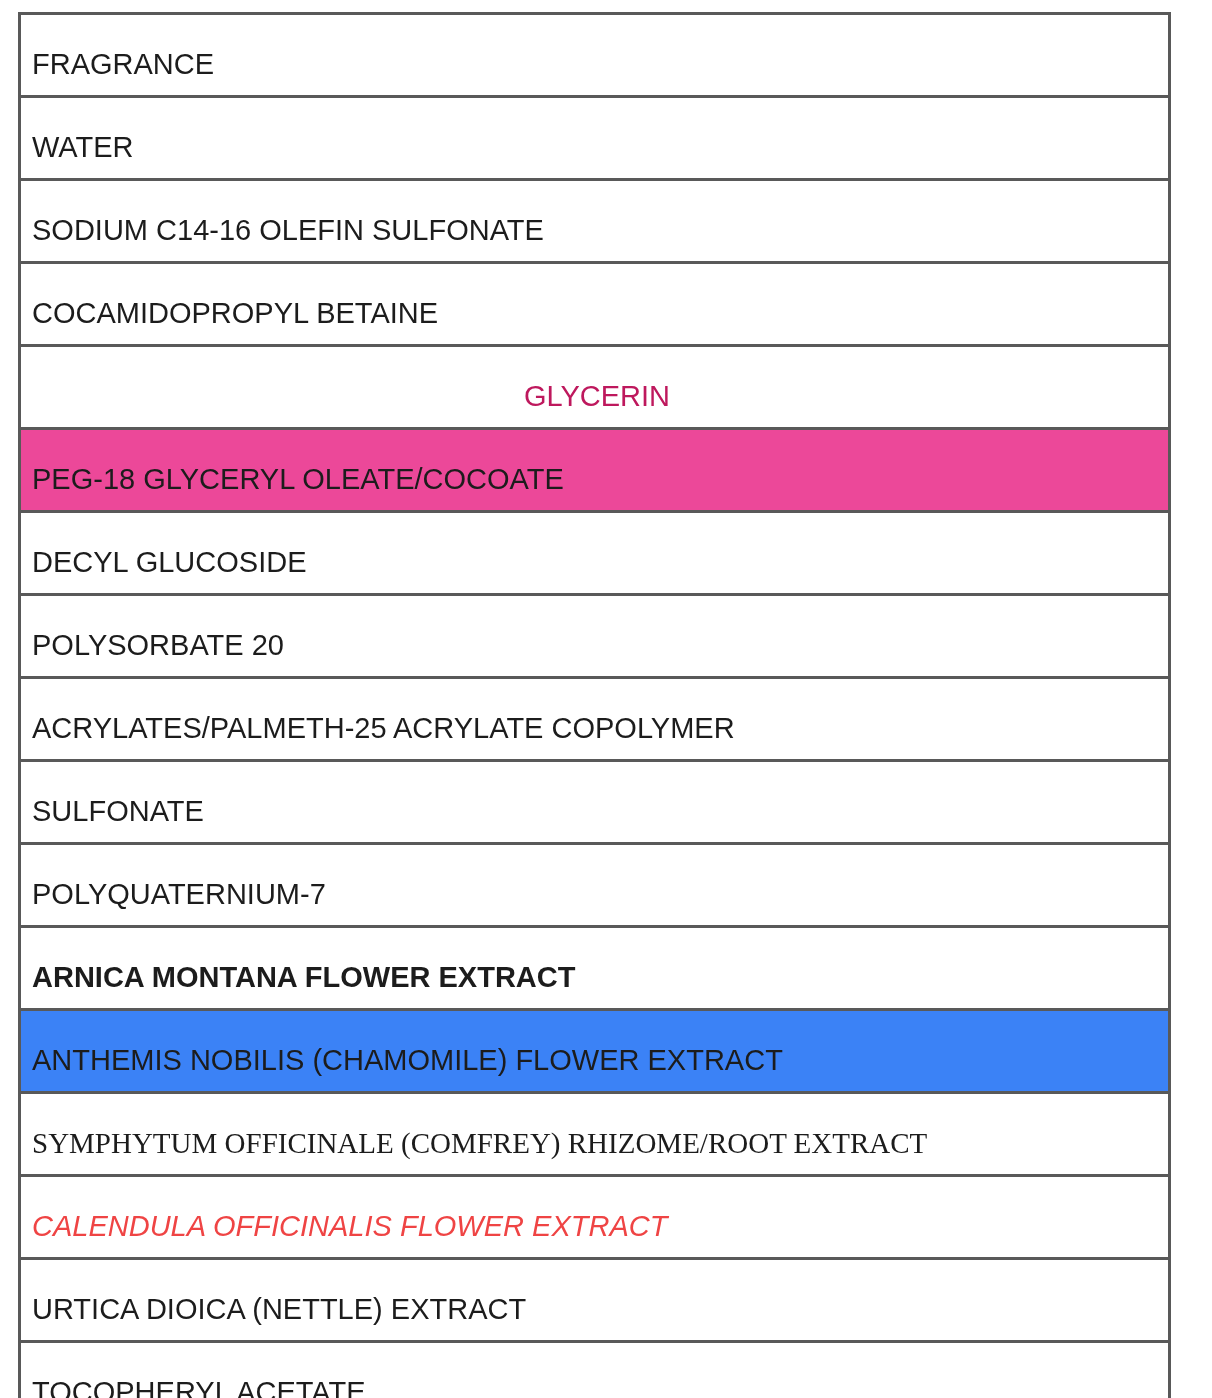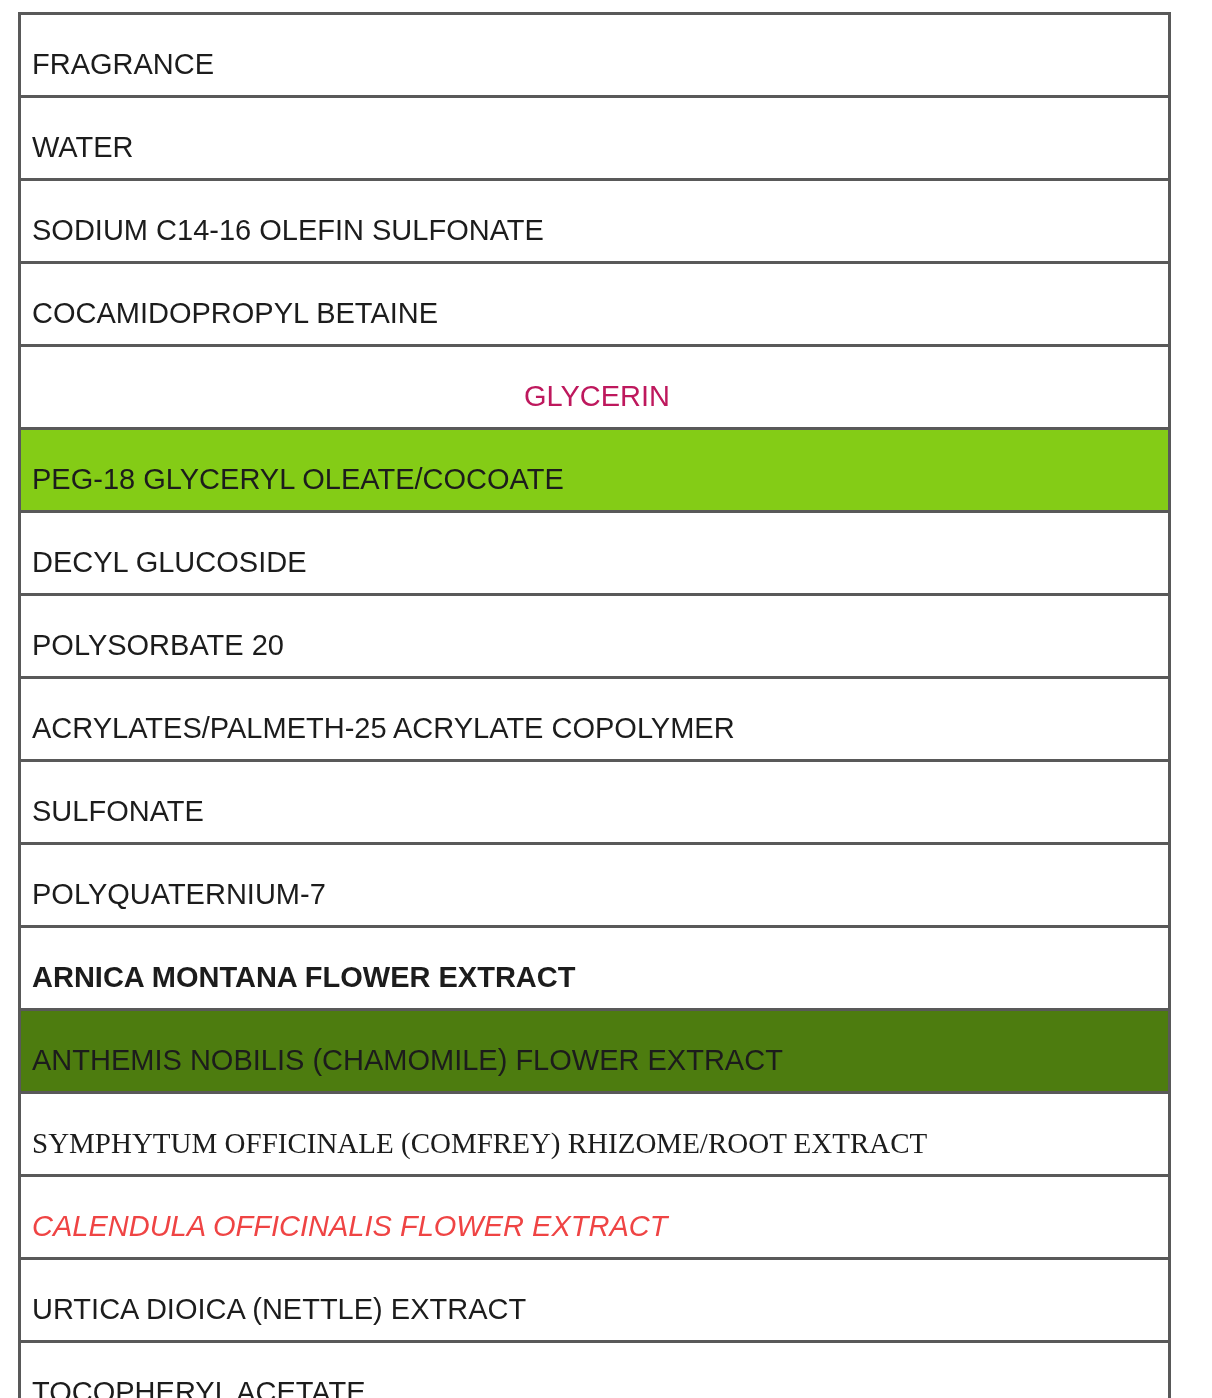--- a/index.html
+++ b/index.html
@@ -49,42 +49,42 @@
       <tr>
         <td style="border-color: rgb(89, 89, 89); color: rgb(28, 28, 28); background: rgb(255, 255, 255);">SODIUM C14-16 OLEFIN SULFONATE</td>
       </tr>
       <tr>
         <td style="border-color: rgb(89, 89, 89); color: rgb(28, 28, 28); background: rgb(255, 255, 255);">COCAMIDOPROPYL BETAINE</td>
       </tr>
       <tr>
         <td style="border-color: rgb(89, 89, 89); color: #be185d; background: rgb(255, 255, 255); text-align: center;">GLYCERIN</td>
       </tr>
       <tr>
-        <td style="border-color: rgb(89, 89, 89); color: rgb(28, 28, 28); background: #84cc16;">PEG-18 GLYCERYL OLEATE/COCOATE</td>
+        <td style="border-color: rgb(89, 89, 89); color: rgb(28, 28, 28); background: #ec4899;">PEG-18 GLYCERYL OLEATE/COCOATE</td>
       </tr>
       <tr>
         <td style="border-color: rgb(89, 89, 89); color: rgb(28, 28, 28); background: rgb(255, 255, 255);">DECYL GLUCOSIDE</td>
       </tr>
       <tr>
         <td style="border-color: rgb(89, 89, 89); color: rgb(28, 28, 28); background: rgb(255, 255, 255);">POLYSORBATE 20</td>
       </tr>
       <tr>
         <td style="border-color: rgb(89, 89, 89); color: rgb(28, 28, 28); background: rgb(255, 255, 255);">ACRYLATES/PALMETH-25 ACRYLATE COPOLYMER</td>
       </tr>
       <tr>
         <td style="border-color: rgb(89, 89, 89); color: rgb(28, 28, 28); background: rgb(255, 255, 255);">SULFONATE</td>
       </tr>
       <tr>
         <td style="border-color: rgb(89, 89, 89); color: rgb(28, 28, 28); background: rgb(255, 255, 255);">POLYQUATERNIUM-7</td>
       </tr>
       <tr>
         <td style="border-color: rgb(89, 89, 89); color: rgb(28, 28, 28); background: rgb(255, 255, 255); font-weight: bold;">ARNICA MONTANA FLOWER EXTRACT</td>
       </tr>
       <tr>
-        <td style="border-color: rgb(89, 89, 89); color: rgb(28, 28, 28); background: #4d7c0f;">ANTHEMIS NOBILIS (CHAMOMILE) FLOWER EXTRACT</td>
+        <td style="border-color: rgb(89, 89, 89); color: rgb(28, 28, 28); background: #3b82f6;">ANTHEMIS NOBILIS (CHAMOMILE) FLOWER EXTRACT</td>
       </tr>
       <tr>
         <td style="border-color: rgb(89, 89, 89); color: rgb(28, 28, 28); background: rgb(255, 255, 255); font-family: Liberation Serif, serif;">SYMPHYTUM OFFICINALE (COMFREY) RHIZOME/ROOT EXTRACT</td>
       </tr>
       <tr>
         <td style="border-color: rgb(89, 89, 89); color: #ef4444; background: rgb(255, 255, 255); font-style: italic;">CALENDULA OFFICINALIS FLOWER EXTRACT</td>
       </tr>
       <tr>
         <td style="border-color: rgb(89, 89, 89); color: rgb(28, 28, 28); background: rgb(255, 255, 255);">URTICA DIOICA (NETTLE) EXTRACT</td>
       </tr>

